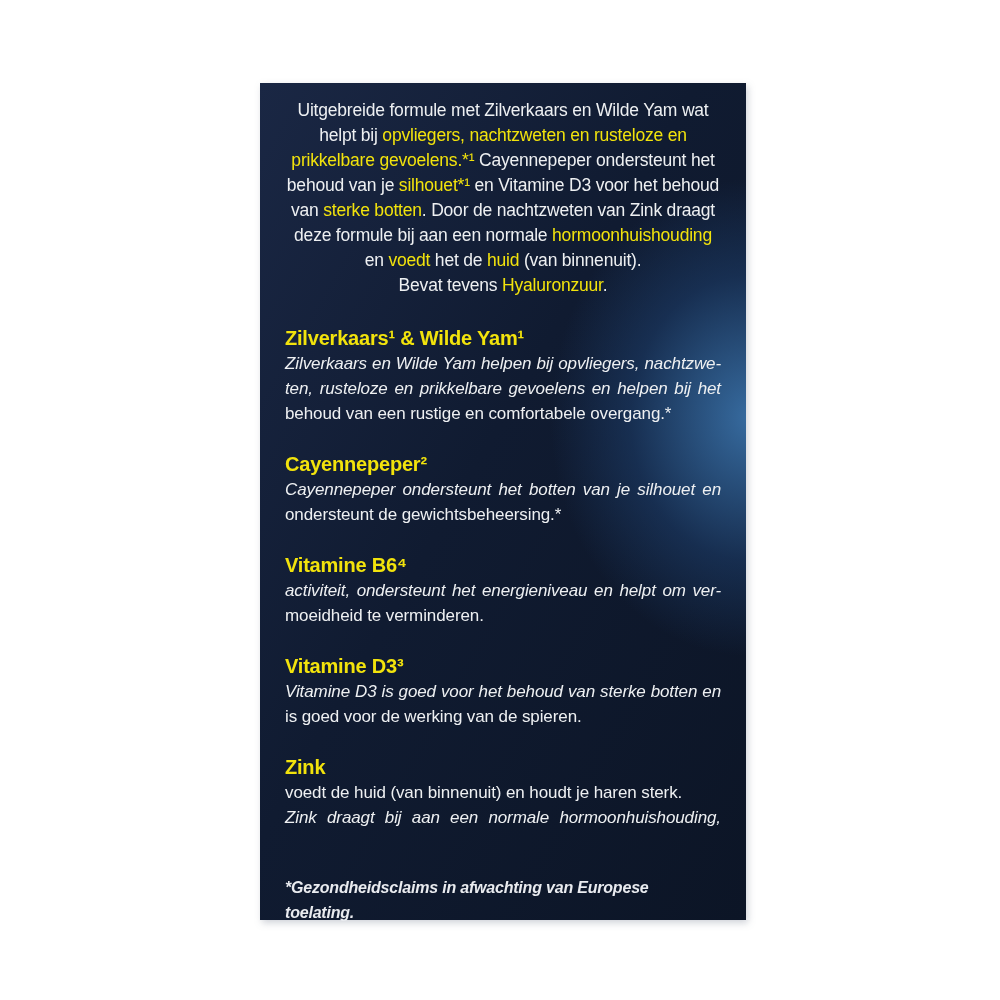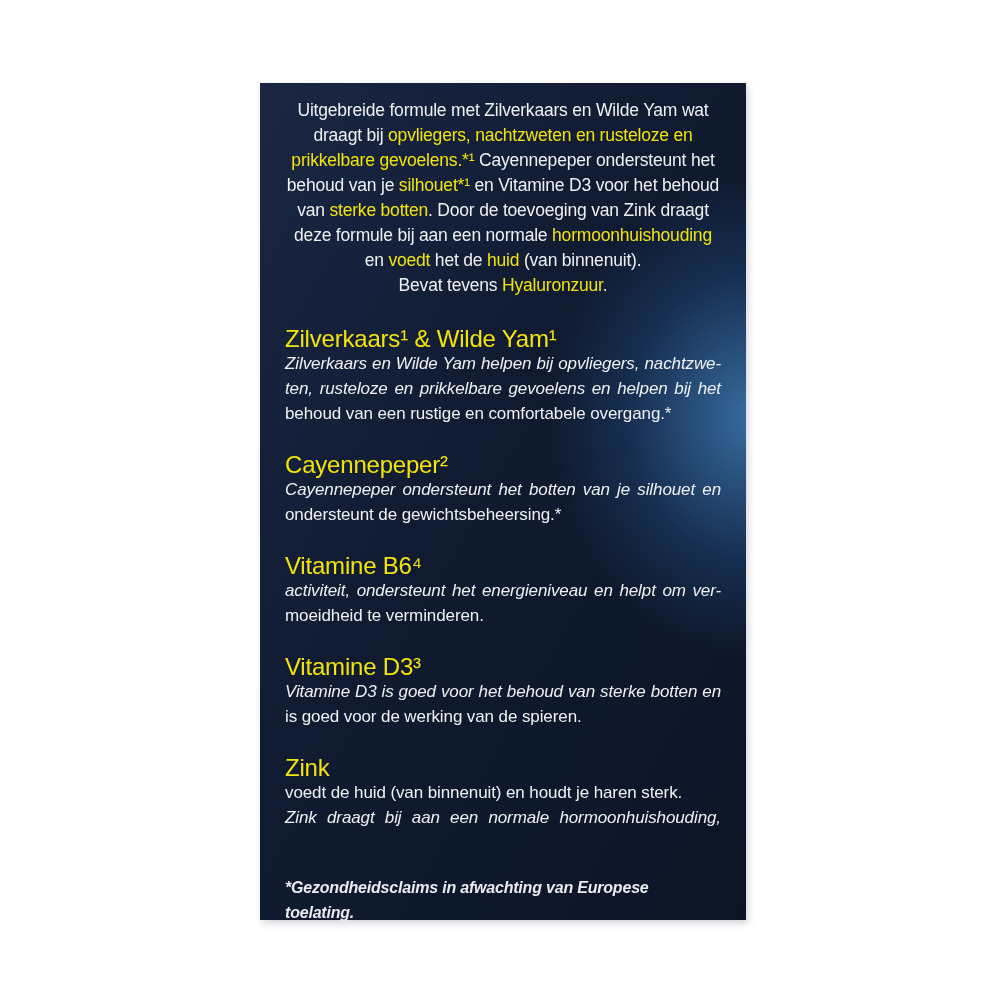--- a/index.html
+++ b/index.html
@@ -35,22 +35,22 @@
     line-height: 25px;
     letter-spacing: -0.2px;
     margin-bottom: 28px;
     color: #eef0f2;
   }
   .intro .hl { color: var(--hl, #f2e30c); font-weight: normal; }
   .sections { }
   .sec { margin-bottom: 26px; }
   .sec-h {
     color: var(--hl, #f2e30c);
-    font-weight: normal;
-    font-size: 24px;
+    font-weight: bold;
+    font-size: 20px;
     line-height: 25px;
     letter-spacing: -0.2px;
   }
   .bline {
     font-size: 17px;
     line-height: 25px;
     letter-spacing: -0.1px;
     color: #eef0f2;
     text-align: left;
   }
@@ -69,24 +69,24 @@
     color: #e9ebef;
   }
 </style>
 </head>
 <body>
 
 <div class="page">
   <div class="panel" style="--hl: #f2e30c;">
     <div class="intro">
         <div><span>Uitgebreide formule met Zilverkaars en Wilde Yam wat</span></div>
-        <div><span>draagt bij </span><span class="hl">opvliegers, nachtzweten en rusteloze en</span></div>
+        <div><span>helpt bij </span><span class="hl">opvliegers, nachtzweten en rusteloze en</span></div>
         <div><span class="hl">prikkelbare gevoelens.*¹</span><span> Cayennepeper ondersteunt het</span></div>
         <div><span>behoud van je </span><span class="hl">silhouet*¹</span><span> en Vitamine D3 voor het behoud</span></div>
-        <div><span>van </span><span class="hl">sterke botten</span><span>. Door de toevoeging van Zink draagt</span></div>
+        <div><span>van </span><span class="hl">sterke botten</span><span>. Door de nachtzweten van Zink draagt</span></div>
         <div><span>deze formule bij aan een normale </span><span class="hl">hormoonhuishouding</span></div>
         <div><span>en </span><span class="hl">voedt</span><span> het de </span><span class="hl">huid</span><span> (van binnenuit).</span></div>
         <div><span>Bevat tevens </span><span class="hl">Hyaluronzuur</span><span>.</span></div>
       </div>
     <div class="sections">
         <section class="sec">
           <div class="sec-h">Zilverkaars¹ &amp; Wilde Yam¹</div>
           <div class="bline j">Zilverkaars en Wilde Yam helpen bij opvliegers, nachtzwe-</div>
           <div class="bline j">ten, rusteloze en prikkelbare gevoelens en helpen bij het</div>
           <div class="bline">behoud van een rustige en comfortabele overgang.*</div>

